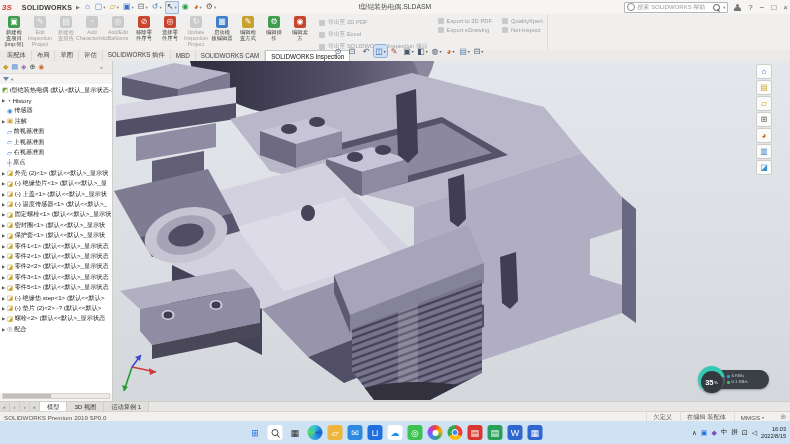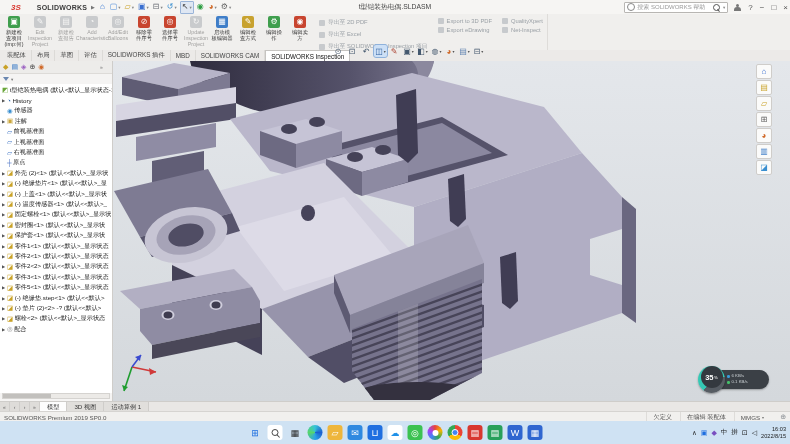--- a/index.html
+++ b/index.html
@@ -2,21 +2,21 @@
 <html><head>
 <meta charset="utf-8">
 <style>
   html,body{margin:0;padding:0}
   #win{position:relative;width:790px;height:444px;overflow:hidden;background:#eceae8;
        font-family:"Liberation Sans",sans-serif;-webkit-font-smoothing:antialiased;cursor:default}
   .abs{position:absolute}
   
   #titlebar{left:0;top:0;width:790px;height:14px;background:#f6f5f3;border-bottom:1px solid #dcdad7;
             display:flex;align-items:center;font-size:7px;color:#333}
-  .logo{display:flex;align-items:baseline;margin-left:11px;gap:16px}
+  .logo{display:flex;align-items:baseline;margin-left:2px;gap:10px}
   .logo-mark{color:#d8372f;font-weight:bold;font-style:italic;font-size:8px}
   .logo-name{font-weight:bold;letter-spacing:.2px;font-size:7px;color:#3a3a3a}
   .tb-exp{font-size:5px;color:#777;margin:0 4px}
   .qa{display:flex;align-items:center;gap:2px}
   .qa-item{display:flex;align-items:center;height:11px;padding:0 1px;border-radius:1px}
   .qa-item.boxed{background:#dfe7f3;border:1px solid #9ab4d8}
   .qa-g{font-size:8px;line-height:10px}
   .qa-caret{font-size:4.5px;color:#888;margin-left:1px}
   #doc-title{position:absolute;left:200px;right:200px;text-align:center;font-size:6.8px;color:#444;pointer-events:none}
   .searchbox{margin-left:auto;width:98px;height:9px;border:1px solid #b8b6b3;background:#fff;border-radius:1px;
@@ -72,21 +72,21 @@
   .tp-btn{width:14px;height:13px;background:#fbfbfa;border:1px solid #cfcdca;border-radius:2px;
           display:flex;align-items:center;justify-content:center;font-size:8px}
   
   #perf{left:698px;top:366px;width:60px;height:27px;z-index:5}
   .perf-pill{position:absolute;left:15px;top:4px;width:42px;height:19px;background:#3b4046;border-radius:10px;
              display:flex;flex-direction:column;justify-content:center;padding-left:14px;gap:1.5px;box-shadow:0 1px 2px rgba(0,0,0,.3)}
   .perf-row{display:flex;align-items:center;gap:2px;font-size:4.3px;color:#cdd2d6;line-height:4.5px;white-space:nowrap}
   .dot{width:2.5px;height:2.5px;border-radius:50%;flex:none}
   .perf-circle{position:absolute;left:0;top:0;width:27px;height:27px;border-radius:50%;
                background:conic-gradient(from 215deg,#35c8b4 0 62%,#565c63 62% 100%);
-               display:flex;align-items:flex-start;justify-content:center;box-shadow:0 1px 2px rgba(0,0,0,.35)}
+               display:flex;align-items:flex-end;justify-content:center;box-shadow:0 1px 2px rgba(0,0,0,.35)}
   .perf-inner{width:22px;height:22px;border-radius:50%;background:#34393f;color:#fff;display:flex;
               align-items:center;justify-content:center;font-size:7.5px;font-weight:bold}
   .pct-sign{font-size:4.3px;font-weight:normal;margin-left:.5px}
   
   #doctabs{left:0;top:401px;width:790px;height:10px;background:#e9e7e5;border-top:1px solid #cfcdca;
            display:flex;align-items:stretch;font-size:6.2px}
   .dnav{width:9px;display:flex;align-items:center;justify-content:center;color:#666;background:#dedcd9;
         border-right:1px solid #cfcdca;font-size:5px}
   .dtab{padding:0 7px;display:flex;align-items:center;border-right:1px solid #cfcdca;color:#333;background:#e1dfdc;white-space:nowrap}
   .dtab.active{background:#fdfdfd}

